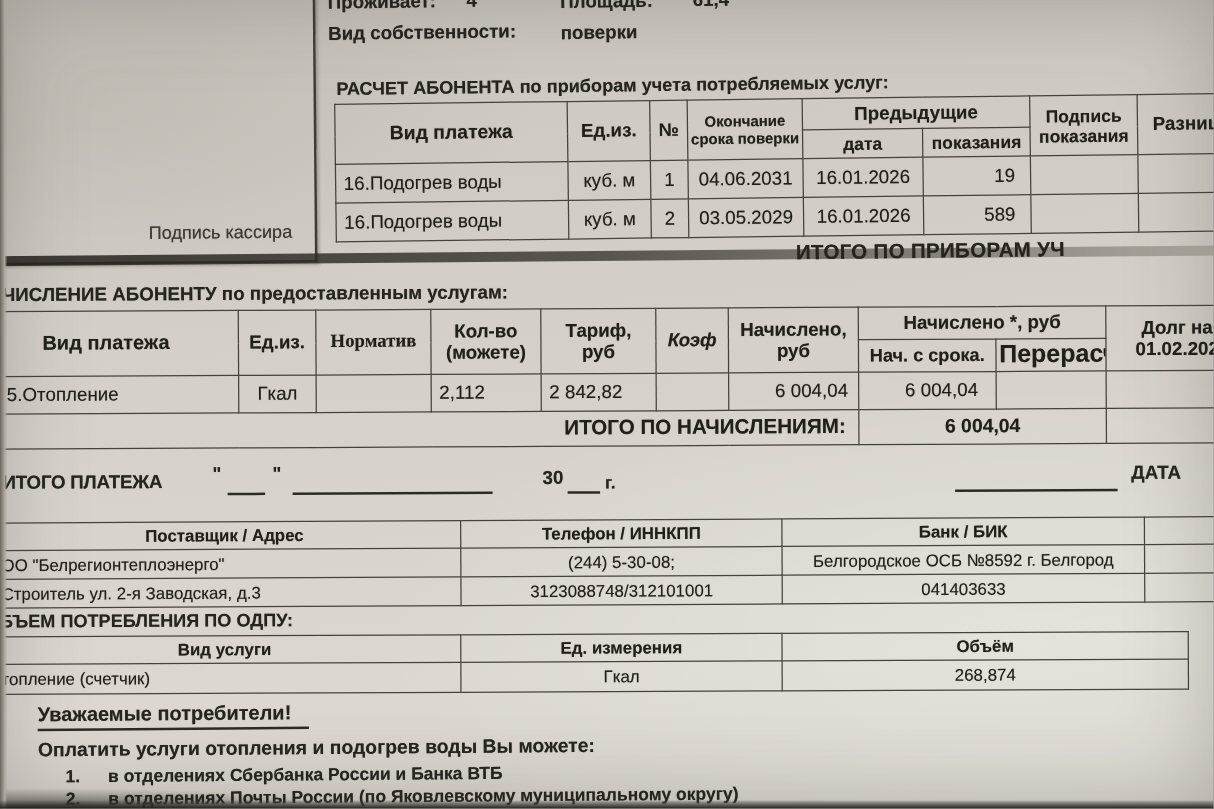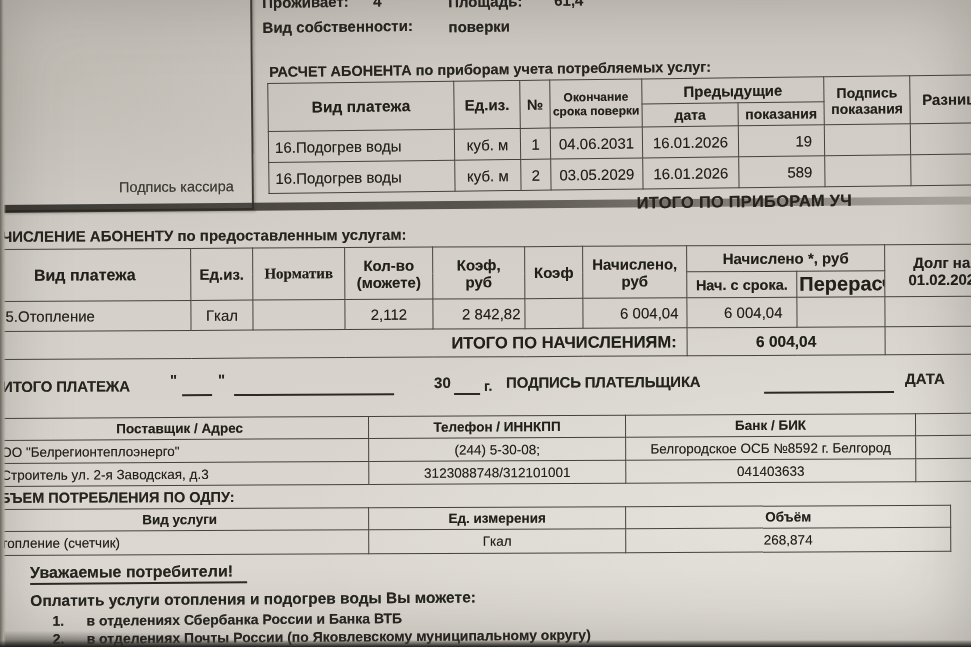--- a/index.html
+++ b/index.html
@@ -135,44 +135,44 @@
       <tbody>
           <tr>
         <th rowspan="2" style="font-size:16px;">Вид платежа</th>
         <th rowspan="2" style="font-size:15px;padding:1px 2px;">Ед.из.</th>
         <th rowspan="2" style="font-size:15px;font-family:Liberation Serif, serif;">Норматив</th>
         <th rowspan="2" style="font-size:15px;white-space:normal;padding:1px 2px;">
           <div>Кол-во</div>
           <div>(можете)</div>
         </th>
         <th rowspan="2" style="font-size:15px;white-space:normal;padding:1px 2px;">
-          <div>Коэф,</div>
+          <div>Тариф,</div>
           <div>руб</div>
         </th>
-        <th rowspan="2" style="font-size:15px;padding:1px 2px;">Коэф</th>
+        <th rowspan="2" style="font-size:15px;padding:1px 2px;font-style:italic;">Коэф</th>
         <th rowspan="2" style="font-size:15px;white-space:normal;padding:1px 2px;">
           <div>Начислено,</div>
           <div>руб</div>
         </th>
         <th colspan="2" style="font-size:15px;height:23px;">Начислено *, руб</th>
         <th rowspan="2" style="font-size:15px;white-space:normal;padding:1px 2px;">
           <div>Долг на</div>
           <div>01.02.202</div>
         </th>
       </tr>
       <tr>
         <th style="font-size:14.5px;height:20px;padding:1px 2px;">Нач. с срока.</th>
         <th style="font-size:20px;padding:1px 2px;">Перерасчет</th>
       </tr>
       <tr style="height:30px;">
         <td style="font-size:15px;padding-left:26px;">5.Отопление</td>
         <td style="font-size:15px;text-align:center;">Гкал</td>
         <td></td>
-        <td style="font-size:15px;text-align:center;padding-right:6px;">2,112</td>
-        <td style="font-size:15px;text-align:right;padding-right:4px;">2 842,82</td>
+        <td style="font-size:15px;text-align:left;padding-right:6px;">2,112</td>
+        <td style="font-size:15px;padding-right:4px;">2 842,82</td>
         <td></td>
         <td style="font-size:15px;text-align:right;padding-right:8px;">6 004,04</td>
         <td style="font-size:15px;text-align:right;padding-right:14px;">6 004,04</td>
         <td></td>
         <td></td>
       </tr>
       <tr style="height:28px;">
         <td colspan="7" class="b" style="text-align:right;font-size:16.5px;padding-right:10px;">ИТОГО ПО НАЧИСЛЕНИЯМ:</td>
         <td colspan="2" class="b" style="text-align:center;font-size:15.5px;">6 004,04</td>
         <td></td>
@@ -183,21 +183,20 @@
 
   <div class="abs" style="left:0;top:372px;width:975px;height:34px;transform:rotate(-0.25deg);transform-origin:left top;z-index:6;">
     <span class="abs b txt nw" style="left:2px;top:6px;font-size:15px;letter-spacing:-0.2px;">ИТОГО ПЛАТЕЖА</span>
     <span class="abs b txt" style="left:170px;top:0px;font-size:15px;">"</span>
     <span class="abs underline" style="left:182px;top:22px;width:30px;"></span>
     <span class="abs b txt" style="left:218px;top:0px;font-size:15px;">"</span>
     <span class="abs underline" style="left:234px;top:22px;width:160px;"></span>
     <span class="abs b txt nw" style="left:434px;top:4px;font-size:15px;">30</span>
     <span class="abs underline" style="left:454px;top:22px;width:26px;"></span>
     <span class="abs b txt nw" style="left:484px;top:8px;font-size:14px;">г.</span>
-    <span class="abs b txt nw" style="left:506px;top:4px;font-size:15px;letter-spacing:-0.2px;">ПОДПИСЬ ПЛАТЕЛЬЩИКА</span>
     <span class="abs underline" style="left:764px;top:22px;width:130px;"></span>
     <span class="abs b txt nw" style="left:905px;top:2px;font-size:15px;">ДАТА</span>
   </div>
 
   <div class="abs" style="left:-10px;top:418px;width:1005px;transform:rotate(-0.3deg);transform-origin:left top;z-index:6;">
     <table style="width:995px;">
       <colgroup>
           <col style="width:378px">
           <col style="width:257px">
           <col style="width:290px">

